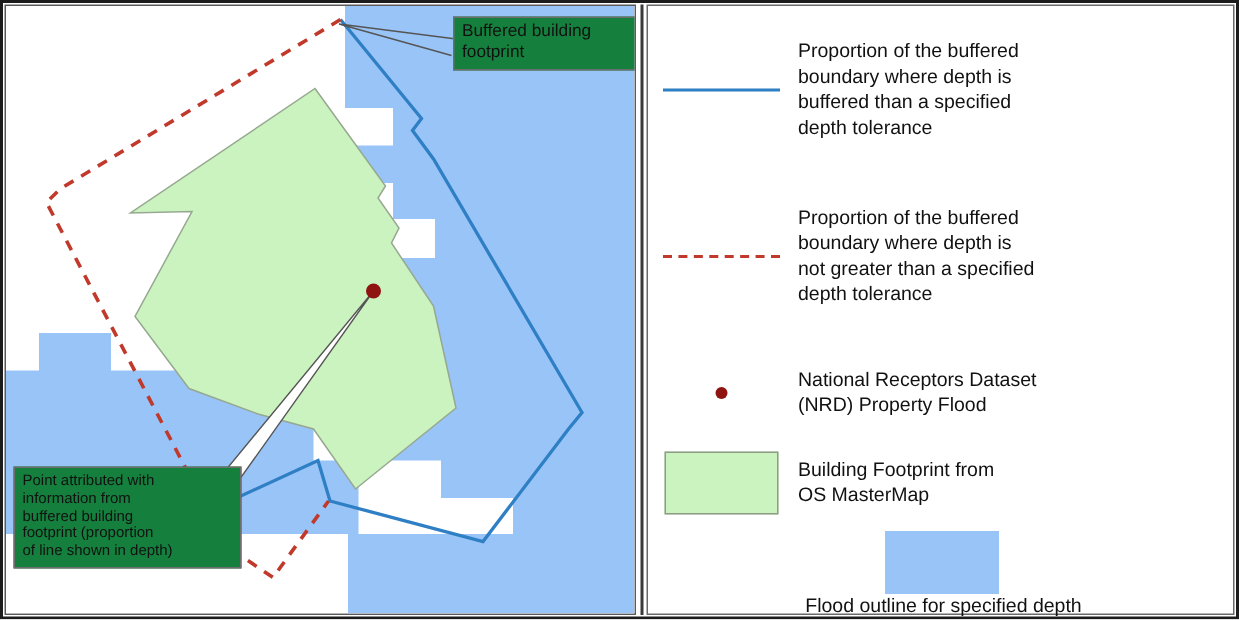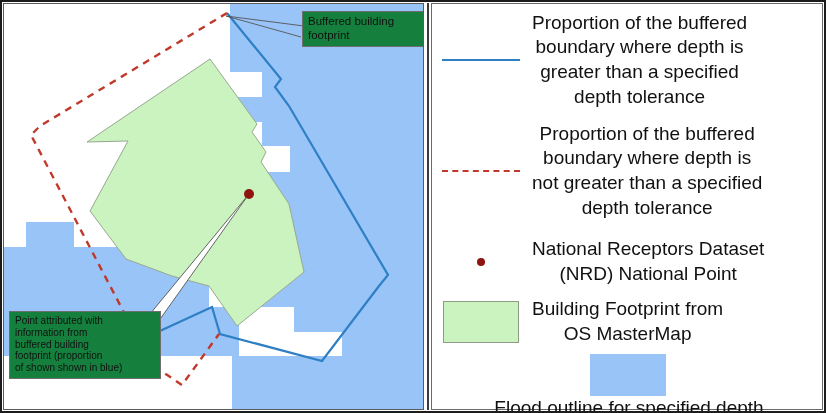--- a/index.html
+++ b/index.html
@@ -93,25 +93,24 @@
   .legend-key {
     width: 98px;
     min-width: 98px;
     height: 100%;
     position: relative;
     display: flex;
     align-items: center;
     justify-content: center;
   }
   .legend-text {
-    font-size: 19px;
+    font-size: 13px;
     color: #111111;
     line-height: 1.30;
     padding-left: 2px;
-    text-align: center;
   }
   .legend-text .line { display: block; white-space: nowrap; }
 
   .key-solid-line {
     width: 78px;
     height: 0;
     border-top: 2.5px solid #2e7fc4;
   }
   .key-dashed-line {
     width: 78px;
@@ -244,36 +243,36 @@
     <div class="callout callout-top">
       <span class="line">Buffered building</span>
       <span class="line">footprint</span>
     </div>
 
     <div class="callout callout-bottom">
       <span class="line">Point attributed with</span>
       <span class="line">information from</span>
       <span class="line">buffered building</span>
       <span class="line">footprint (proportion</span>
-      <span class="line">of shown shown in blue)</span>
+      <span class="line">of line shown in depth)</span>
     </div>
   </div>
 
   <div class="panel-divider"></div>
 
   <div class="legend-panel">
 
     <div class="legend-row" style="top:6px; height:100px;">
       <div class="legend-key">
         <span class="key-solid-line"></span>
       </div>
       <div class="legend-text">
         <span class="line">Proportion of the buffered</span>
         <span class="line">boundary where depth is</span>
-        <span class="line">greater than a specified</span>
+        <span class="line">buffered than a specified</span>
         <span class="line">depth tolerance</span>
       </div>
     </div>
 
     <div class="legend-row" style="top:117px; height:100px;">
       <div class="legend-key">
         <span class="key-dashed-line"></span>
       </div>
       <div class="legend-text">
         <span class="line">Proportion of the buffered</span>
@@ -282,21 +281,21 @@
         <span class="line">depth tolerance</span>
       </div>
     </div>
 
     <div class="legend-row" style="top:230px; height:56px;">
       <div class="legend-key">
         <span class="key-dot"></span>
       </div>
       <div class="legend-text">
         <span class="line">National Receptors Dataset</span>
-        <span class="line">(NRD) National Point</span>
+        <span class="line">(NRD) Property Flood</span>
       </div>
     </div>
 
     <div class="legend-row" style="top:290px; height:56px;">
       <div class="legend-key">
         <span class="key-swatch-green"></span>
       </div>
       <div class="legend-text">
         <span class="line">Building Footprint from</span>
         <span class="line">OS MasterMap</span>

